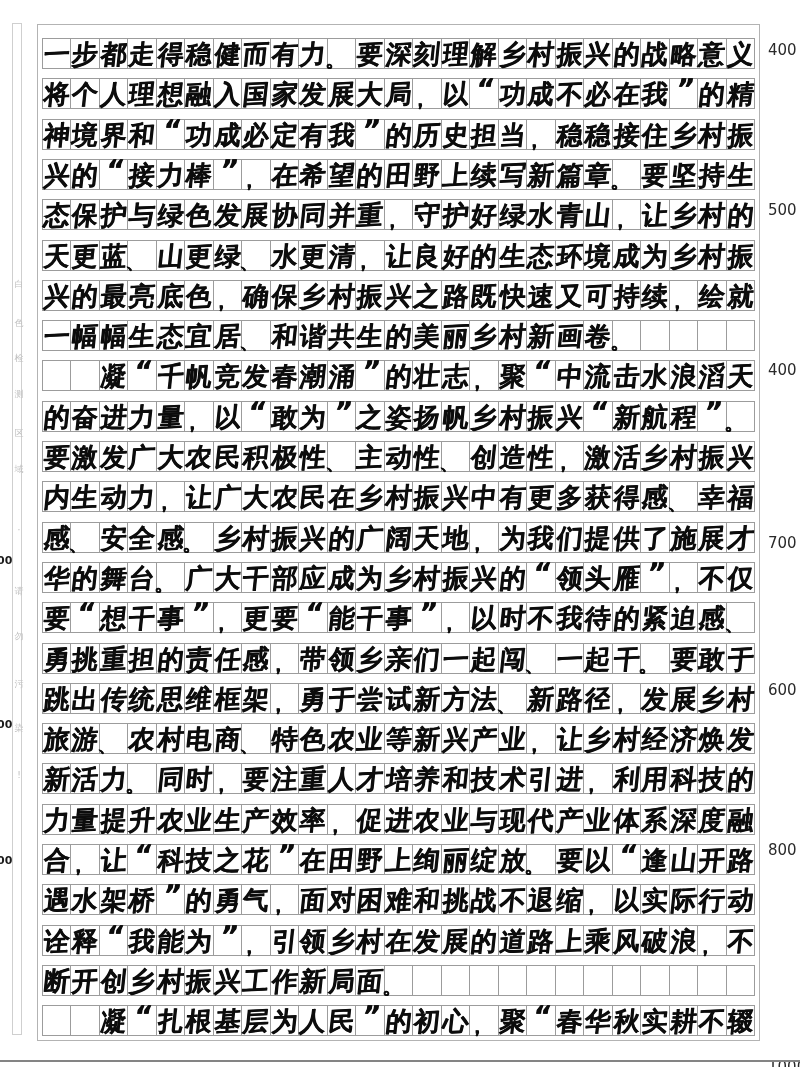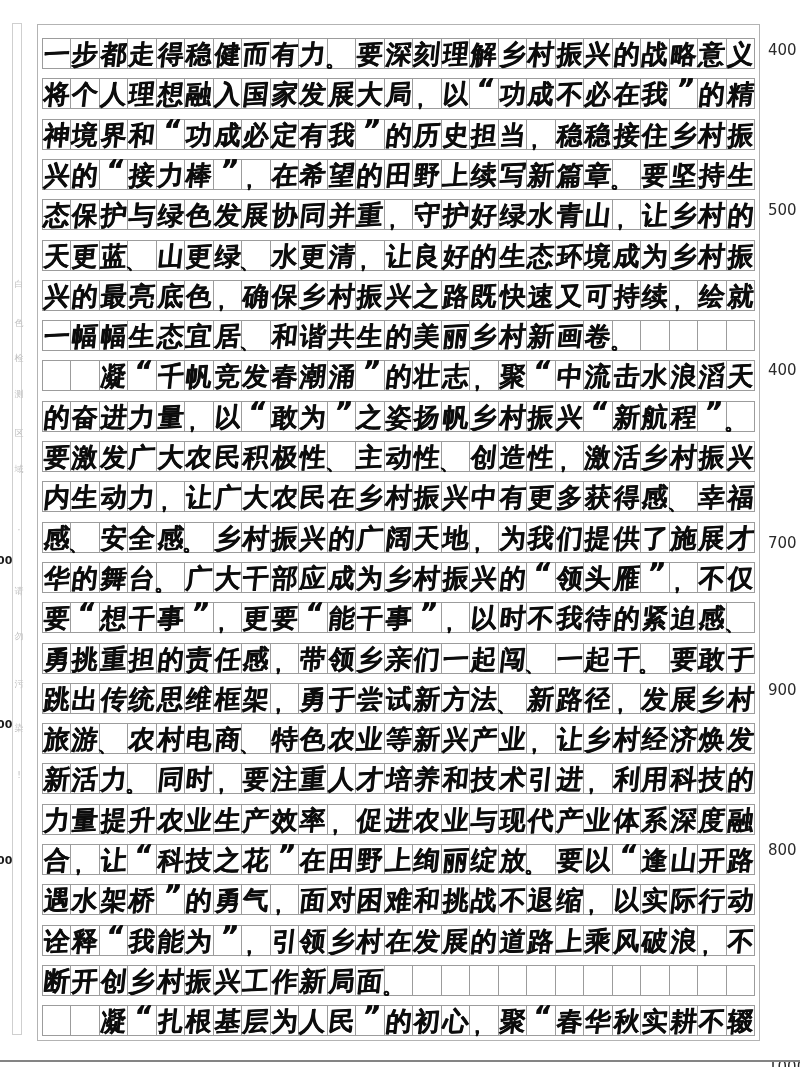--- a/index.html
+++ b/index.html
@@ -1943,18 +1943,18 @@
         <div class="cell">
           <span class="hw">辍</span>
         </div>
       </div>
     </div>
   <div>
       <span class="marker" style="top: 41px;">400</span>
       <span class="marker" style="top: 201px;">500</span>
       <span class="marker" style="top: 361px;">400</span>
       <span class="marker" style="top: 534px;">700</span>
-      <span class="marker" style="top: 681px;">900</span>
+      <span class="marker" style="top: 681px;">600</span>
       <span class="marker" style="top: 841px;">800</span>
       <span class="marker" style="top: 1058px;">1000</span>
     </div>
   <div class="bottom-line"></div>
 </div>
 
 </body></html>

